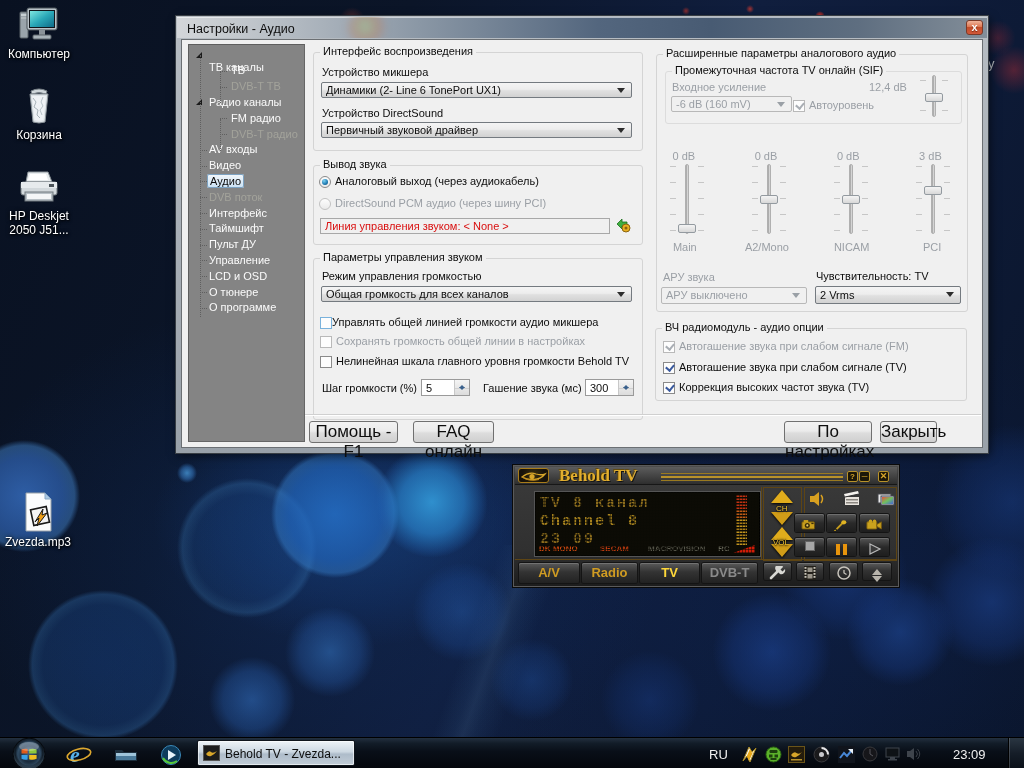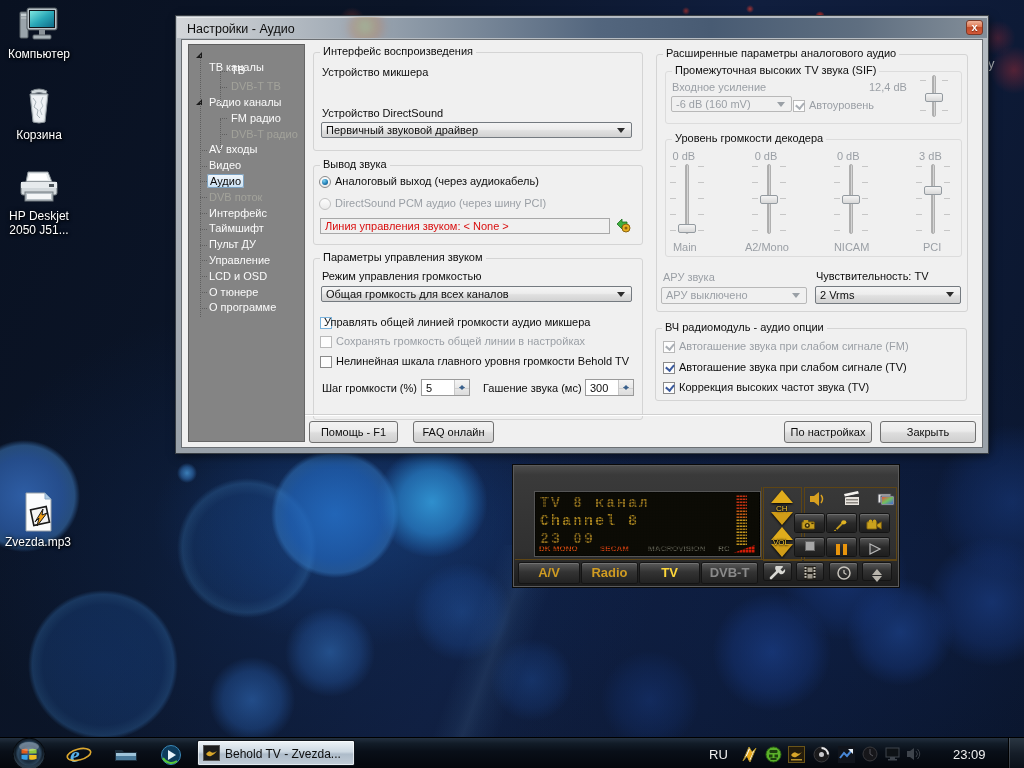--- a/index.html
+++ b/index.html
@@ -70,21 +70,21 @@
 .rad{position:absolute;width:12px;height:12px;border-radius:50%;border:1px solid #8a8a8a;background:linear-gradient(180deg,#fdfdfd,#eaeaea)}
 .rad.on:after{content:"";position:absolute;left:2px;top:2px;width:6px;height:6px;border-radius:50%;background:radial-gradient(circle at 35% 30%,#7fd2f2,#1d7ab2 60%,#0d486e)}
 .rad.dis{border-color:#c2c2c2}
 .cb{position:absolute;width:12px;height:12px;border:1px solid #8a8a8a;background:#fdfdfd}
 .cb.dis{border-color:#b9b9b9}
 .cb.chk:after{content:"";position:absolute;left:2px;top:1px;width:6px;height:4px;border-left:2px solid #3a5a9e;border-bottom:2px solid #3a5a9e;transform:rotate(-50deg)}
 .cb.chk.dis:after{border-color:#a9aeb4}
 
 .btn{position:absolute;height:22px;border:1px solid #707070;border-radius:3px;
 background:linear-gradient(180deg,#f2f2f2 0%,#ebebeb 45%,#dddddd 55%,#cfcfcf 100%);
-font-size:11px;color:#0d0d0d;text-align:center;line-height:20px}
+font-size:17px;color:#0d0d0d;text-align:center;line-height:20px}
 
 .spin{position:absolute;width:49px;height:17px;border:1px solid #9a9a9a;background:#fff;font-size:11px;line-height:16px;padding-left:4px;color:#0d0d0d}
 .spin .ud{position:absolute;right:0;top:0;width:15px;height:100%;border-left:1px solid #c8c8c8;background:linear-gradient(180deg,#f4f4f4,#dcdcdc)}
 .spin .ud i{position:absolute;left:0;top:8px;width:100%;height:1px;background:#d0d0d0}
 .spin .ud:before{content:"";position:absolute;left:4px;top:2px;border:3px solid transparent;border-bottom:3.5px solid #39608c}
 .spin .ud:after{content:"";position:absolute;left:4px;bottom:2px;border:3px solid transparent;border-top:3.5px solid #39608c}
 
 .vtrack{position:absolute;width:4px;background:linear-gradient(90deg,#9a9a9a,#e8e8e8);border:1px solid #b0b0b0;border-radius:2px}
 .vthumb{position:absolute;width:18px;height:9px;border:1px solid #939aa0;border-radius:2px;background:linear-gradient(180deg,#f4f4f4,#d8d8d8)}
 .tick{position:absolute;width:6px;height:1px;background:#c6c6c6}
@@ -204,20 +204,21 @@
       <div style="position:absolute;left:11px;top:247.0px;width:7px;height:1px;border-top:1px dotted #5f5f5f"></div>
       <div style="position:absolute;left:11px;top:262.8px;width:7px;height:1px;border-top:1px dotted #5f5f5f"></div>
       <div style="position:absolute;left:31px;top:26px;width:1px;height:32px;border-left:1px dotted #5f5f5f"></div>
       <div style="position:absolute;left:31px;top:74px;width:1px;height:32px;border-left:1px dotted #5f5f5f"></div>
     </div>
 
  <div class="gb" style="left:137px;top:36px;width:330px;height:99px">
       <div class="cap">Интерфейс воспроизведения</div>
     </div>
  <div class="lab" style="left:146px;top:50px">Устройство микшера</div>
+ <div class="cmb" style="left:145px;top:66px;width:311px">Динамики (2- Line 6 TonePort UX1)</div>
  <div class="lab" style="left:146px;top:91px">Устройство DirectSound</div>
  <div class="cmb" style="left:145px;top:106px;width:311px">Первичный звуковой драйвер</div>
 
  <div class="gb" style="left:137px;top:149px;width:330px;height:80px">
       <div class="cap">Вывод звука</div>
     </div>
  <div class="rad on" style="left:143px;top:160px"></div>
  <div class="lab" style="left:159px;top:159px">Аналоговый выход (через аудиокабель)</div>
  <div class="rad dis" style="left:143px;top:182px"></div>
  <div class="lab dis" style="left:159px;top:181px">DirectSound PCM аудио (через шину PCI)</div>
@@ -229,54 +230,51 @@
    <circle cx="12" cy="12" r="1.5" fill="#8a6410"></circle>
   </svg>
  </div>
 
  <div class="gb" style="left:137px;top:242px;width:330px;height:162px">
       <div class="cap">Параметры управления звуком</div>
     </div>
  <div class="lab" style="left:146px;top:254px">Режим управления громкостью</div>
  <div class="cmb" style="left:145px;top:270px;width:311px">Общая громкость для всех каналов</div>
  <div class="cb" style="left:144px;top:301px;border-color:#7ab2dc"></div>
- <div class="lab" style="left:148px;top:300px">Управлять общей линией громкости аудио микшера</div>
+ <div class="lab" style="left:156px;top:300px">Управлять общей линией громкости аудио микшера</div>
  <div class="cb dis" style="left:144px;top:320px"></div>
  <div class="lab dis" style="left:160px;top:319px">Сохранять громкость общей линии в настройках</div>
  <div class="cb" style="left:144px;top:340px"></div>
  <div class="lab" style="left:160px;top:339px">Нелинейная шкала главного уровня громкости Behold TV</div>
  <div class="lab" style="left:146px;top:366px">Шаг громкости (%)</div>
  <div class="spin" style="left:245px;top:363px">5<span class="ud">
         <i></i>
       </span></div>
  <div class="lab" style="left:307px;top:366px">Гашение звука (мс)</div>
  <div class="spin" style="left:409px;top:363px">300<span class="ud">
         <i></i>
       </span></div>
 
  <div class="gb" style="left:480px;top:38px;width:312px;height:258px">
       <div class="cap">Расширенные параметры аналогового аудио</div>
     </div>
  <div class="gb" style="left:489px;top:55px;width:297px;height:53px;border-color:#dcdcdc">
-      <div class="cap">Промежуточная высоких TV звука (SIF)</div>
+      <div class="cap">Промежуточная частота TV онлайн (SIF)</div>
     </div>
  <div class="lab dis" style="left:496px;top:65px">Входное усиление</div>
  <div class="cmb dis" style="left:495px;top:80px;width:121px">-6 dB (160 mV)</div>
  <div class="lab dis" style="left:693px;top:65px">12,4 dB</div>
  <div class="cb chk dis" style="left:617px;top:84px"></div>
  <div class="lab dis" style="left:633px;top:83px">Автоуровень</div>
  <div class="vtrack" style="left:756px;top:59px;height:42px"></div>
  <div class="vthumb" style="left:749px;top:77px"></div>
  <div class="tick" style="left:744px;top:64px"></div>
     <div class="tick" style="left:766px;top:64px"></div>
  <div class="tick" style="left:744px;top:94px"></div>
     <div class="tick" style="left:766px;top:94px"></div>
- <div class="gb" style="left:489px;top:123px;width:297px;height:118px;border-color:#dcdcdc">
-      <div class="cap">Уровень громкости декодера</div>
-    </div>
 
  <div id="sliders">
       <div class="lab dis" style="left:496.5px;top:134px;color:#9a9fa5">0 dB</div>
       <div class="vtrack" style="left:508.5px;top:148px;height:70px"></div>
       <div class="tick" style="left:493.5px;top:150px"></div>
       <div class="tick" style="left:521.5px;top:150px"></div>
       <div class="tick" style="left:493.5px;top:166px"></div>
       <div class="tick" style="left:521.5px;top:166px"></div>
       <div class="tick" style="left:493.5px;top:182px"></div>
       <div class="tick" style="left:521.5px;top:182px"></div>
@@ -341,24 +339,40 @@
  <div class="lab dis" style="left:503px;top:324px">Автогашение звука при слабом сигнале (FM)</div>
  <div class="cb chk" style="left:487px;top:346px"></div>
  <div class="lab" style="left:503px;top:345px">Автогашение звука при слабом сигнале (TV)</div>
  <div class="cb chk" style="left:487px;top:366px"></div>
  <div class="lab" style="left:503px;top:365px">Коррекция высоких частот звука (TV)</div>
 
  <div style="position:absolute;left:129px;top:398px;width:676px;height:2px;border-top:1px solid #d0d0d0;border-bottom:1px solid #fff"></div>
  <div class="btn" style="left:133px;top:405px;width:89px">Помощь - F1</div>
  <div class="btn" style="left:237px;top:405px;width:81px">FAQ онлайн</div>
  <div class="btn" style="left:608px;top:405px;width:88px">По настройках</div>
- <div class="btn" style="left:704px;top:405px;width:96px">Закрыть</div>
+ <div class="btn" style="left:704px;top:405px;width:57px">Закрыть</div>
 </div>
 
 <div id="player" style="position:absolute;left:513px;top:465px;width:386px;height:122px;background:linear-gradient(180deg,#4e4e4e 0%,#3a3a3a 8%,#303030 70%,#1c1c1c 100%);box-shadow:0 0 0 1px #0a0a0a,inset 0 0 0 1px #5a5a5a">
+ <div style="position:absolute;left:2px;top:2px;right:2px;height:18px;background:linear-gradient(180deg,#5c5c5c,#2e2e2e);border-bottom:1px solid #171717">
+  <div style="position:absolute;left:3px;top:1px;width:31px;height:15px;border:1px solid #a87c1a;border-radius:3px;background:radial-gradient(circle at 50% 45%,#3a2e10,#17120a 70%)">
+   <svg width="29" height="13" viewBox="0 0 29 13">
+          <path d="M3 7 Q10 1.5 17 4 Q22 5.5 26 4 Q22 9 15 9.5 Q8 10 3 7 Z" fill="none" stroke="#d8a62a" stroke-width="1.3"></path>
+          <circle cx="13" cy="6.5" r="2.6" fill="#d8a62a"></circle>
+          <path d="M3 7 Q10 12 20 9.5" stroke="#b8861a" fill="none"></path>
+        </svg>
+  </div>
+  <div style="position:absolute;left:44px;top:0;font-family:'Liberation Serif',serif;font-weight:bold;font-size:17px;line-height:18px;color:#e2ae2e;text-shadow:1px 1px 0 #141414,-1px -1px 0 #604a10">Behold TV</div>
+  <div style="position:absolute;left:146px;top:6px;width:182px;height:1px;background:#9a7a20"></div>
+  <div style="position:absolute;left:146px;top:9px;width:182px;height:2px;background:#b8922a"></div>
+  <div style="position:absolute;left:146px;top:13px;width:182px;height:1px;background:#9a7a20"></div>
+  <div class="pbtn" style="left:332px">?</div>
+      <div class="pbtn" style="left:344px">─</div>
+      <div class="pbtn" style="left:363px;font-size:9px">✕</div>
+ </div>
 
  <div style="position:absolute;left:22px;top:27px;width:225px;height:64px;background:#0c0b05;box-shadow:inset 0 0 0 1px #000,0 0 0 1px #555">
   <div class="lcdt" style="top:3px;color:#8d6d1d">TV 8 канал</div>
   <div class="lcdt" style="top:21px;color:#a8831e">Channel 8</div>
   <div class="lcdt" style="top:39px;color:#8d6d1d">23 09</div>
   <div style="position:absolute;left:4px;bottom:3px;font-size:8px;font-weight:bold;color:#cc4810">DK MONO</div>
   <div style="position:absolute;left:65px;bottom:3px;font-size:8px;font-weight:bold;color:#c23c10">SECAM</div>
   <div style="position:absolute;left:113px;bottom:3px;font-size:8px;font-weight:bold;color:#5c5c50">MACROVISION</div>
   <div style="position:absolute;left:183px;bottom:3px;font-size:8px;font-weight:bold;color:#6a6a5c">RC</div>
   <div style="position:absolute;left:198px;bottom:3px;width:0;height:0;border-left:22px solid transparent;border-bottom:8px solid #d01c08"></div>

